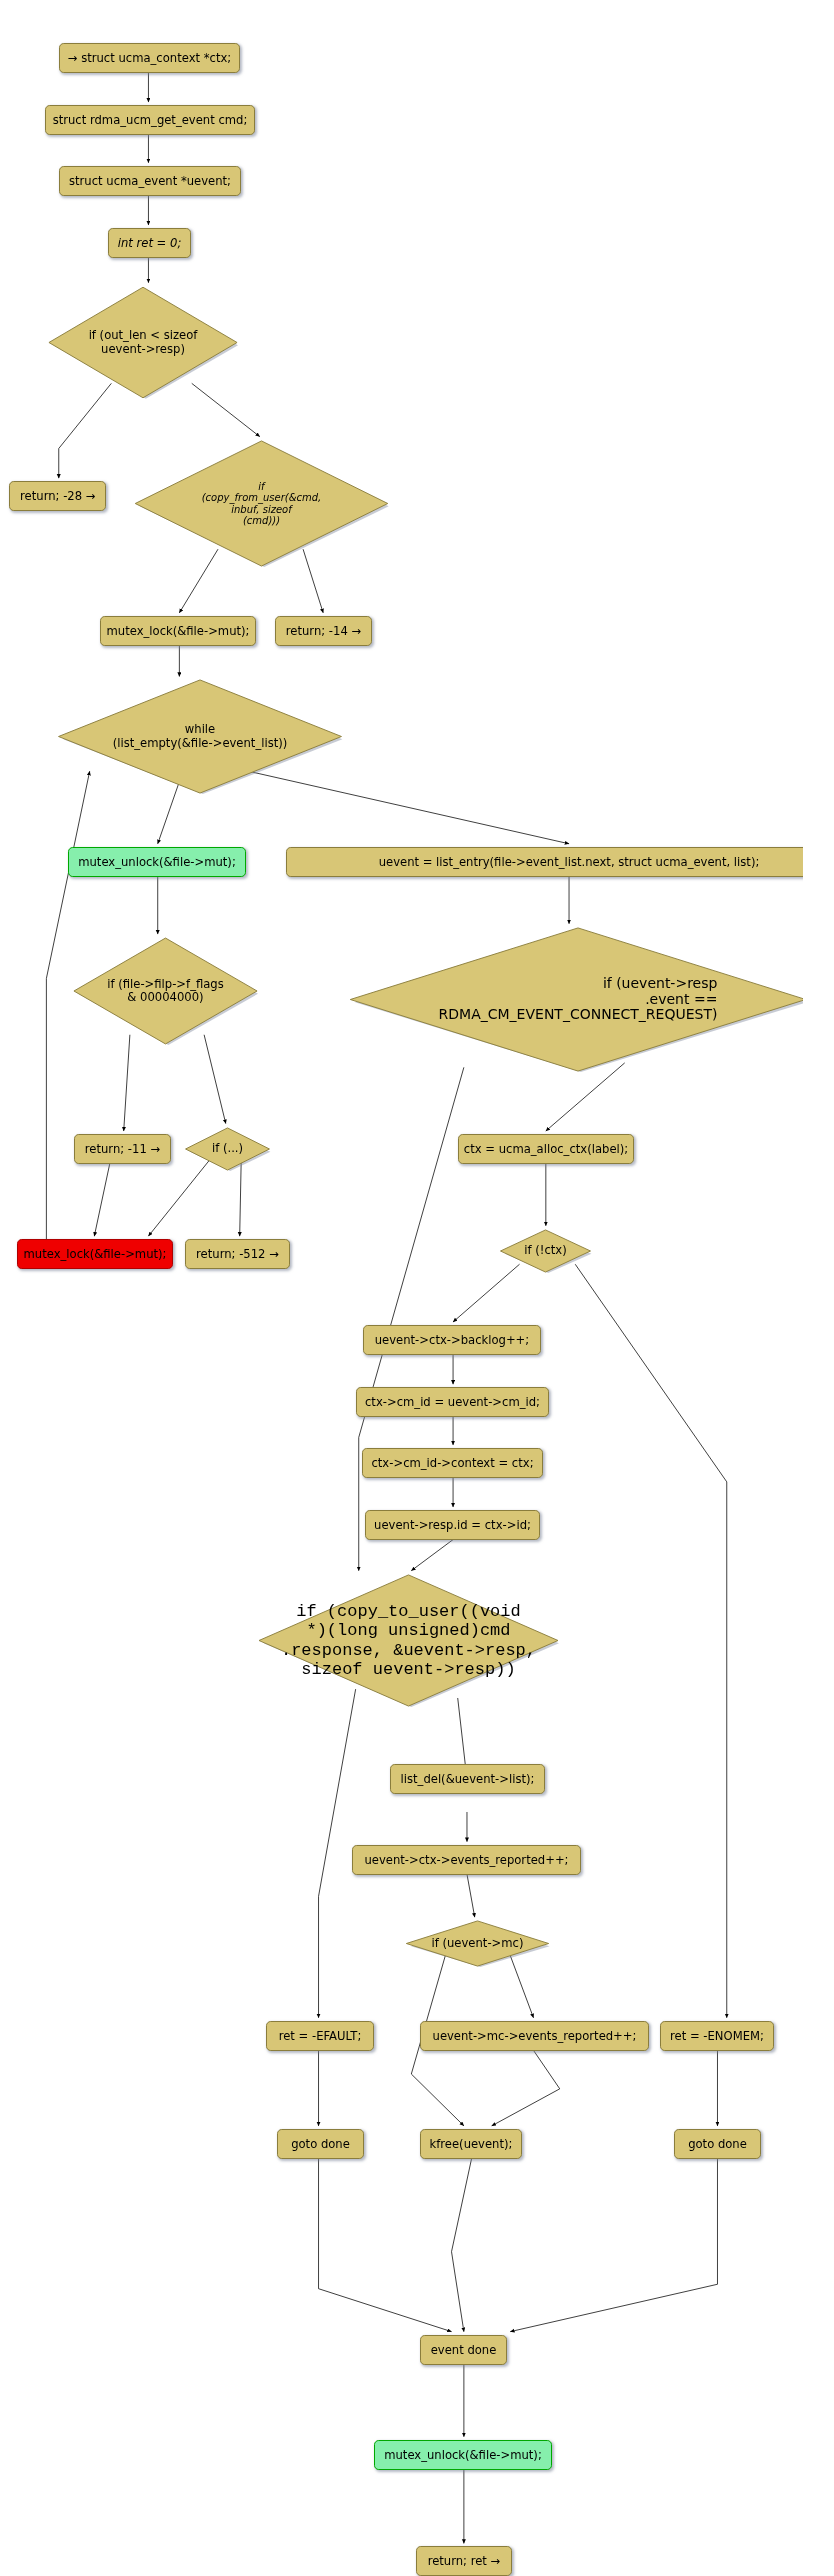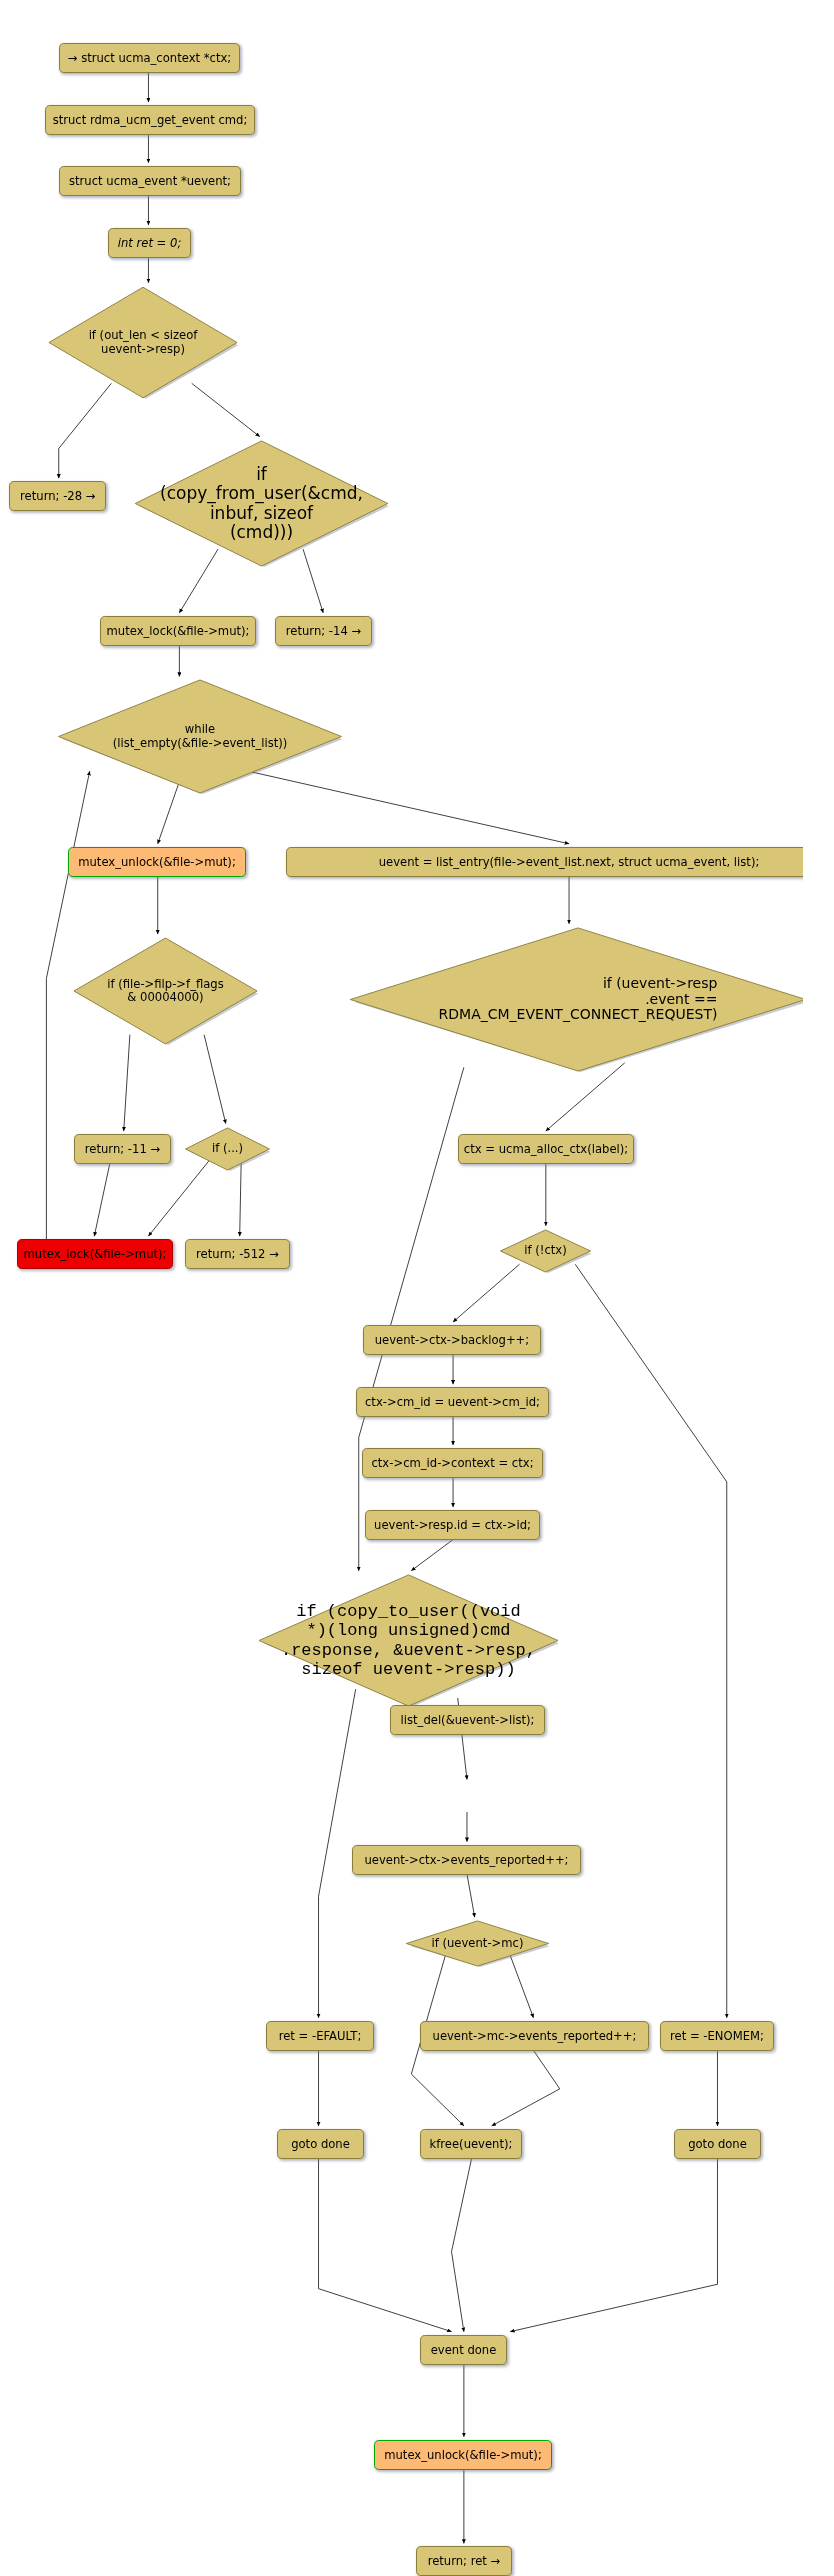--- a/index.html
+++ b/index.html
@@ -38,21 +38,21 @@
     z-index: 5;
   }
   .rect {
     background: #d8c676;
     border: 0.9px solid #8a7d3c;
     border-radius: 4.7px;
     box-shadow: 1.9px 1.9px 2.8px rgba(120,130,150,0.55);
     padding: 1.9px 5.6px;
   }
   .rect.green {
-    background: #fdba74;
+    background: #86efac;
     border: 0.9px solid #00a800;
   }
   .rect.red {
     background: #ef0000;
     border: 0.9px solid #b00000;
   }
   .diamond-wrap {
     position: absolute;
     z-index: 5;
   }
@@ -143,21 +143,21 @@
         </svg>
         <div class="diamond-label" style="font-size: 11.6px;">if (out_len &lt; sizeof
 uevent-&gt;resp)</div>
       </div>
       <div class="node rect" style="left: 9.3px; top: 450px; width: 97px; height: 30px; font-size: 11.6px;"><span>return; -28 →</span></div>
       <div class="diamond-wrap" style="left: 134px; top: 409px; width: 255px; height: 127px;">
         <svg width="255" height="127" viewBox="0 0 272.8611111111111 136.21609195402297">
           <polygon points="136.43055555555554,3 269.8611111111111,68.10804597701149 136.43055555555554,133.21609195402297 3,68.10804597701149" fill="rgba(130,140,160,0.45)" transform="translate(3,3)"></polygon>
           <polygon points="136.43055555555554,1 271.8611111111111,68.10804597701149 136.43055555555554,135.21609195402297 1,68.10804597701149" fill="#d8c676" stroke="#8a7d3c" stroke-width="1"></polygon>
         </svg>
-        <div class="diamond-label" style="font-size: 17px;">if
+        <div class="diamond-label" style="font-size: 10px; font-style: italic;">if
 (copy_from_user(&amp;cmd,
 inbuf, sizeof
 (cmd)))</div>
       </div>
       <div class="node rect" style="left: 100px; top: 585px; width: 156px; height: 30px; font-size: 11.6px;"><span>mutex_lock(&amp;file-&gt;mut);</span></div>
       <div class="node rect" style="left: 275px; top: 585px; width: 97px; height: 30px; font-size: 11.6px;"><span>return; -14 →</span></div>
       <div class="diamond-wrap" style="left: 57px; top: 648px; width: 286px; height: 115px;">
         <svg width="286" height="115" viewBox="0 0 305.93518518518516 123.54482758620689">
           <polygon points="152.96759259259258,3 302.93518518518516,61.772413793103446 152.96759259259258,120.54482758620689 3,61.772413793103446" fill="rgba(130,140,160,0.45)" transform="translate(3,3)"></polygon>
           <polygon points="152.96759259259258,1 304.93518518518516,61.772413793103446 152.96759259259258,122.54482758620689 1,61.772413793103446" fill="#d8c676" stroke="#8a7d3c" stroke-width="1"></polygon>
@@ -209,21 +209,21 @@
       <div class="diamond-wrap" style="left: 258px; top: 1543px; width: 301px; height: 133px;">
         <svg width="301" height="133" viewBox="0 0 322.47222222222223 142.55172413793102">
           <polygon points="161.23611111111111,3 319.47222222222223,71.27586206896551 161.23611111111111,139.55172413793102 3,71.27586206896551" fill="rgba(130,140,160,0.45)" transform="translate(3,3)"></polygon>
           <polygon points="161.23611111111111,1 321.47222222222223,71.27586206896551 161.23611111111111,141.55172413793102 1,71.27586206896551" fill="#d8c676" stroke="#8a7d3c" stroke-width="1"></polygon>
         </svg>
         <div class="diamond-label" style="font-size: 17px; font-family: Liberation Mono, monospace;">if (copy_to_user((void
 *)(long unsigned)cmd
 .response, &amp;uevent-&gt;resp,
 sizeof uevent-&gt;resp))</div>
       </div>
-      <div class="node rect" style="left: 390px; top: 1674px; width: 155px; height: 30px; font-size: 11.6px;"><span>list_del(&amp;uevent-&gt;list);</span></div>
+      <div class="node rect" style="left: 390px; top: 1733px; width: 155px; height: 30px; font-size: 11.6px;"><span>list_del(&amp;uevent-&gt;list);</span></div>
       <div class="node rect" style="left: 352px; top: 1814px; width: 229px; height: 30px; font-size: 11.6px;"><span>uevent-&gt;ctx-&gt;events_reported++;</span></div>
       <div class="diamond-wrap" style="left: 405px; top: 1889px; width: 145px; height: 47px;">
         <svg width="145" height="47" viewBox="0 0 155.44814814814814 50.685057471264365">
           <polygon points="77.72407407407407,3 152.44814814814814,25.342528735632182 77.72407407407407,47.685057471264365 3,25.342528735632182" fill="rgba(130,140,160,0.45)" transform="translate(3,3)"></polygon>
           <polygon points="77.72407407407407,1 154.44814814814814,25.342528735632182 77.72407407407407,49.685057471264365 1,25.342528735632182" fill="#d8c676" stroke="#8a7d3c" stroke-width="1"></polygon>
         </svg>
         <div class="diamond-label" style="font-size: 11.6px;">if (uevent-&gt;mc)</div>
       </div>
       <div class="node rect" style="left: 266px; top: 1990px; width: 108px; height: 30px; font-size: 11.6px;"><span>ret = -EFAULT;</span></div>
       <div class="node rect" style="left: 420px; top: 1990px; width: 229px; height: 30px; font-size: 11.6px;"><span>uevent-&gt;mc-&gt;events_reported++;</span></div>

